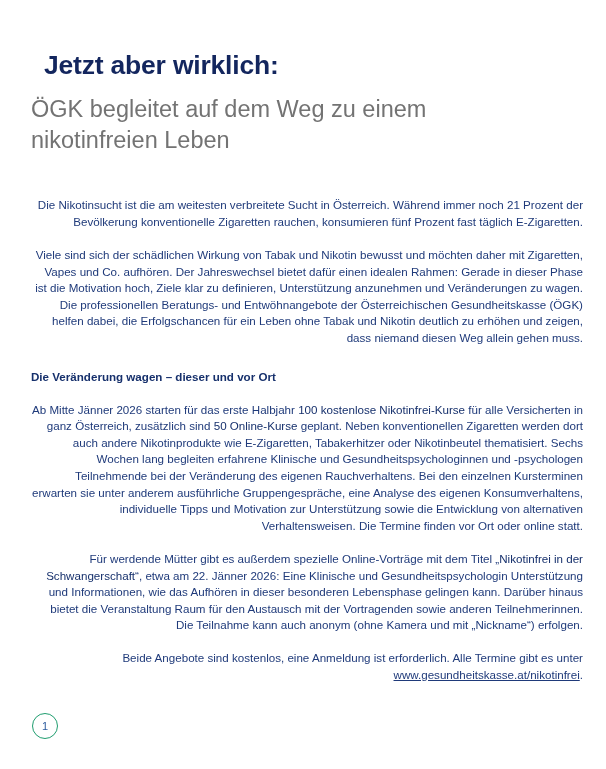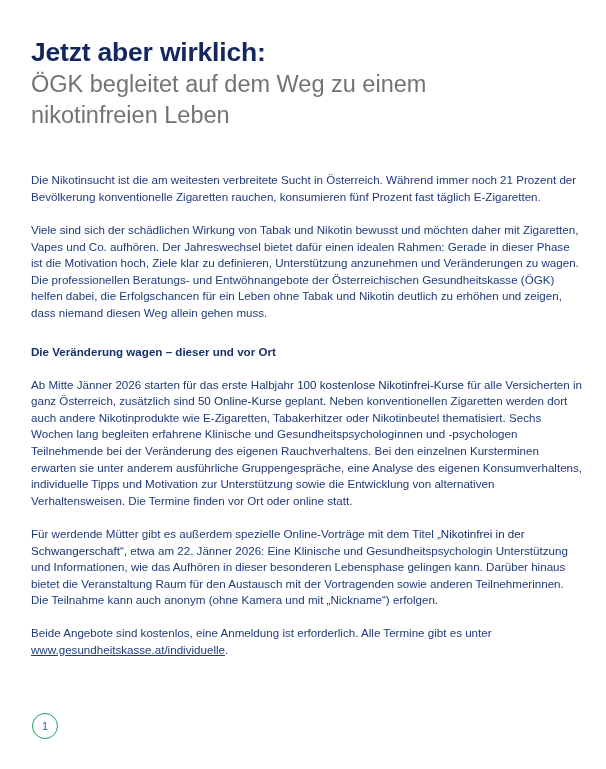--- a/index.html
+++ b/index.html
@@ -31,41 +31,41 @@
   
   .headline-block {
     padding-top: 36px;
   }
   .headline-main {
     font-size: 26.5px;
     font-weight: bold;
     line-height: 1.22;
     letter-spacing: -0.2px;
     color: #13265e;
-    margin: 0;
+    margin: 13px;
   }
   .headline-sub {
     font-size: 23.5px;
     font-weight: normal;
     line-height: 1.32;
     color: #737373;
     margin: 1px 0 0 0;
     max-width: 520px;
   }
 
   
   .body-area {
     margin-top: 41px;
   }
   p.para {
     font-size: 11.6px;
     line-height: 16.6px;
     color: #1f3a7a;
     margin: 0 0 16.5px 0;
-    text-align: left;
+    text-align: right;
   }
   p.para:last-child {
     margin-bottom: 0;
   }
   .sub-heading {
     font-size: 11.6px;
     line-height: 16.6px;
     font-weight: bold;
     color: #16306c;
     margin: 0 0 16.5px 0;
@@ -117,21 +117,21 @@
       <p class="para">Die Nikotinsucht ist die am weitesten verbreitete Sucht in Österreich. Während immer noch 21 Prozent der Bevölkerung konventionelle Zigaretten rauchen, konsumieren fünf Prozent fast täglich E-Zigaretten.</p>
 
       <p class="para">Viele sind sich der schädlichen Wirkung von Tabak und Nikotin bewusst und möchten daher mit Zigaretten, Vapes und Co. aufhören. Der Jahreswechsel bietet dafür einen idealen Rahmen: Gerade in dieser Phase ist die Motivation hoch, Ziele klar zu definieren, Unterstützung anzunehmen und Veränderungen zu wagen. Die professionellen Beratungs- und Entwöhnangebote der Österreichischen Gesundheitskasse (ÖGK) helfen dabei, die Erfolgschancen für ein Leben ohne Tabak und Nikotin deutlich zu erhöhen und zeigen, dass niemand diesen Weg allein gehen muss.</p>
 
       <h3 class="sub-heading gap-before-subheading">Die Veränderung wagen – dieser und vor Ort</h3>
 
       <p class="para"><span>Ab Mitte Jänner 2026 starten für das erste Halbjahr </span><span class="bold">100 kostenlose Nikotinfrei-Kurse</span><span> für alle Versicherten in ganz Österreich, zusätzlich sind </span><span class="bold">50 Online-Kurse</span><span> geplant. Neben konventionellen Zigaretten werden dort auch andere Nikotinprodukte wie E-Zigaretten, Tabakerhitzer oder Nikotinbeutel thematisiert. Sechs Wochen lang begleiten erfahrene Klinische und Gesundheitspsychologinnen und -psychologen Teilnehmende bei der Veränderung des eigenen Rauchverhaltens. Bei den einzelnen Kursterminen erwarten sie unter anderem ausführliche Gruppengespräche, eine Analyse des eigenen Konsumverhaltens, individuelle Tipps und Motivation zur Unterstützung sowie die Entwicklung von alternativen Verhaltensweisen. Die Termine finden vor Ort oder online statt.</span></p>
 
       <p class="para"><span>Für werdende Mütter gibt es außerdem spezielle Online-Vorträge mit dem Titel „</span><span class="bold">Nikotinfrei in der Schwangerschaft</span><span>“, etwa am 22. Jänner 2026: Eine Klinische und Gesundheitspsychologin Unterstützung und Informationen, wie das Aufhören in dieser besonderen Lebensphase gelingen kann. Darüber hinaus bietet die Veranstaltung Raum für den Austausch mit der Vortragenden sowie anderen Teilnehmerinnen. Die Teilnahme kann auch anonym (ohne Kamera und mit „Nickname“) erfolgen.</span></p>
 
-      <p class="para"><span>Beide Angebote sind kostenlos, eine Anmeldung ist erforderlich. Alle Termine gibt es unter </span><a class="inline-link" href="#">www.gesundheitskasse.at/individuelle</a><span>.</span></p>
+      <p class="para"><span>Beide Angebote sind kostenlos, eine Anmeldung ist erforderlich. Alle Termine gibt es unter </span><a class="inline-link" href="#">www.gesundheitskasse.at/nikotinfrei</a><span>.</span></p>
 
     </div>
   </div>
 
   <div class="page-number">
     <span>1</span>
   </div>
 </div>
 
 </body></html>

